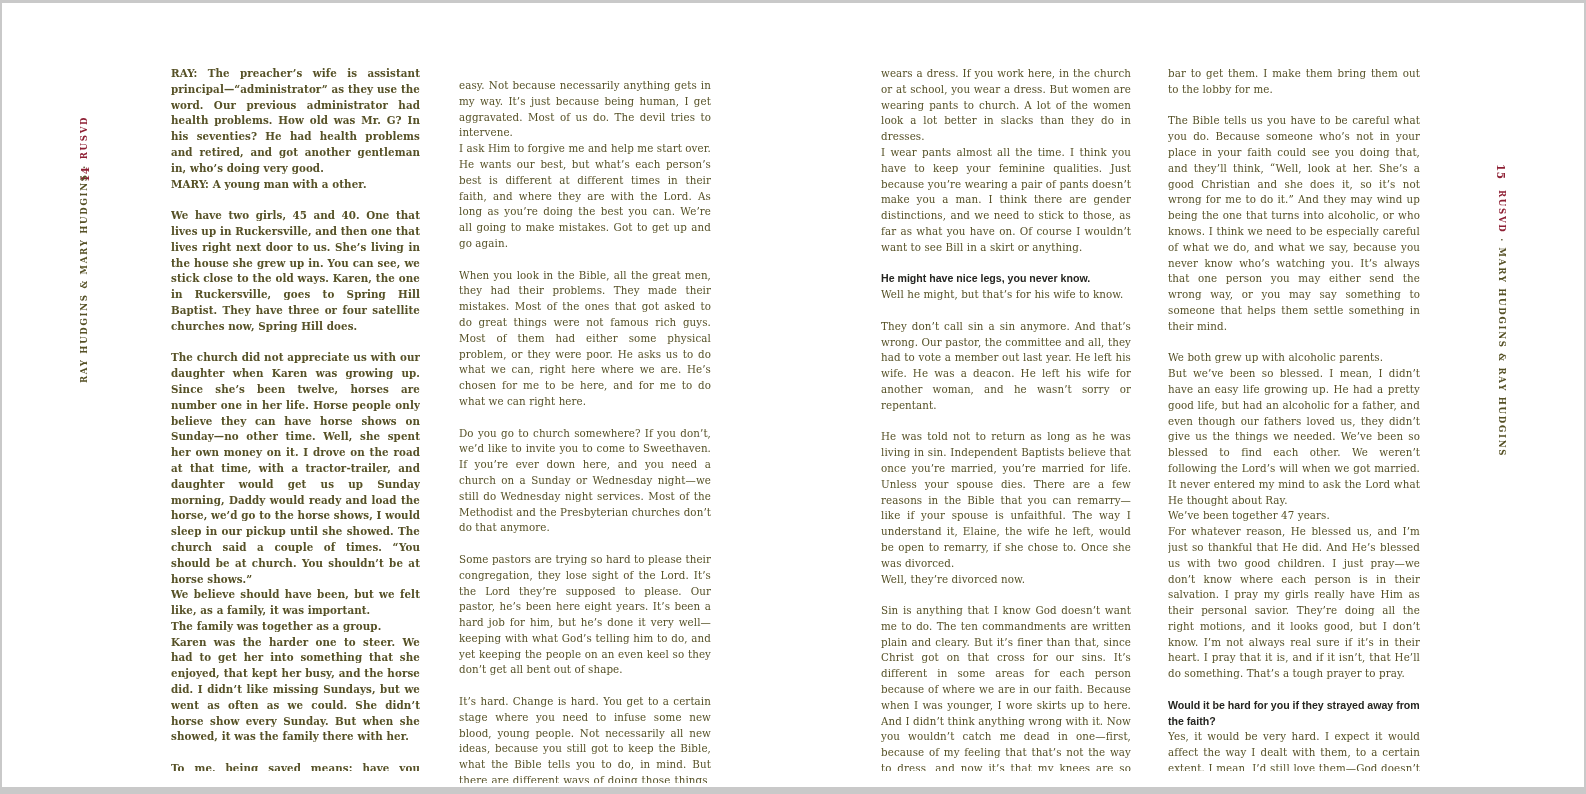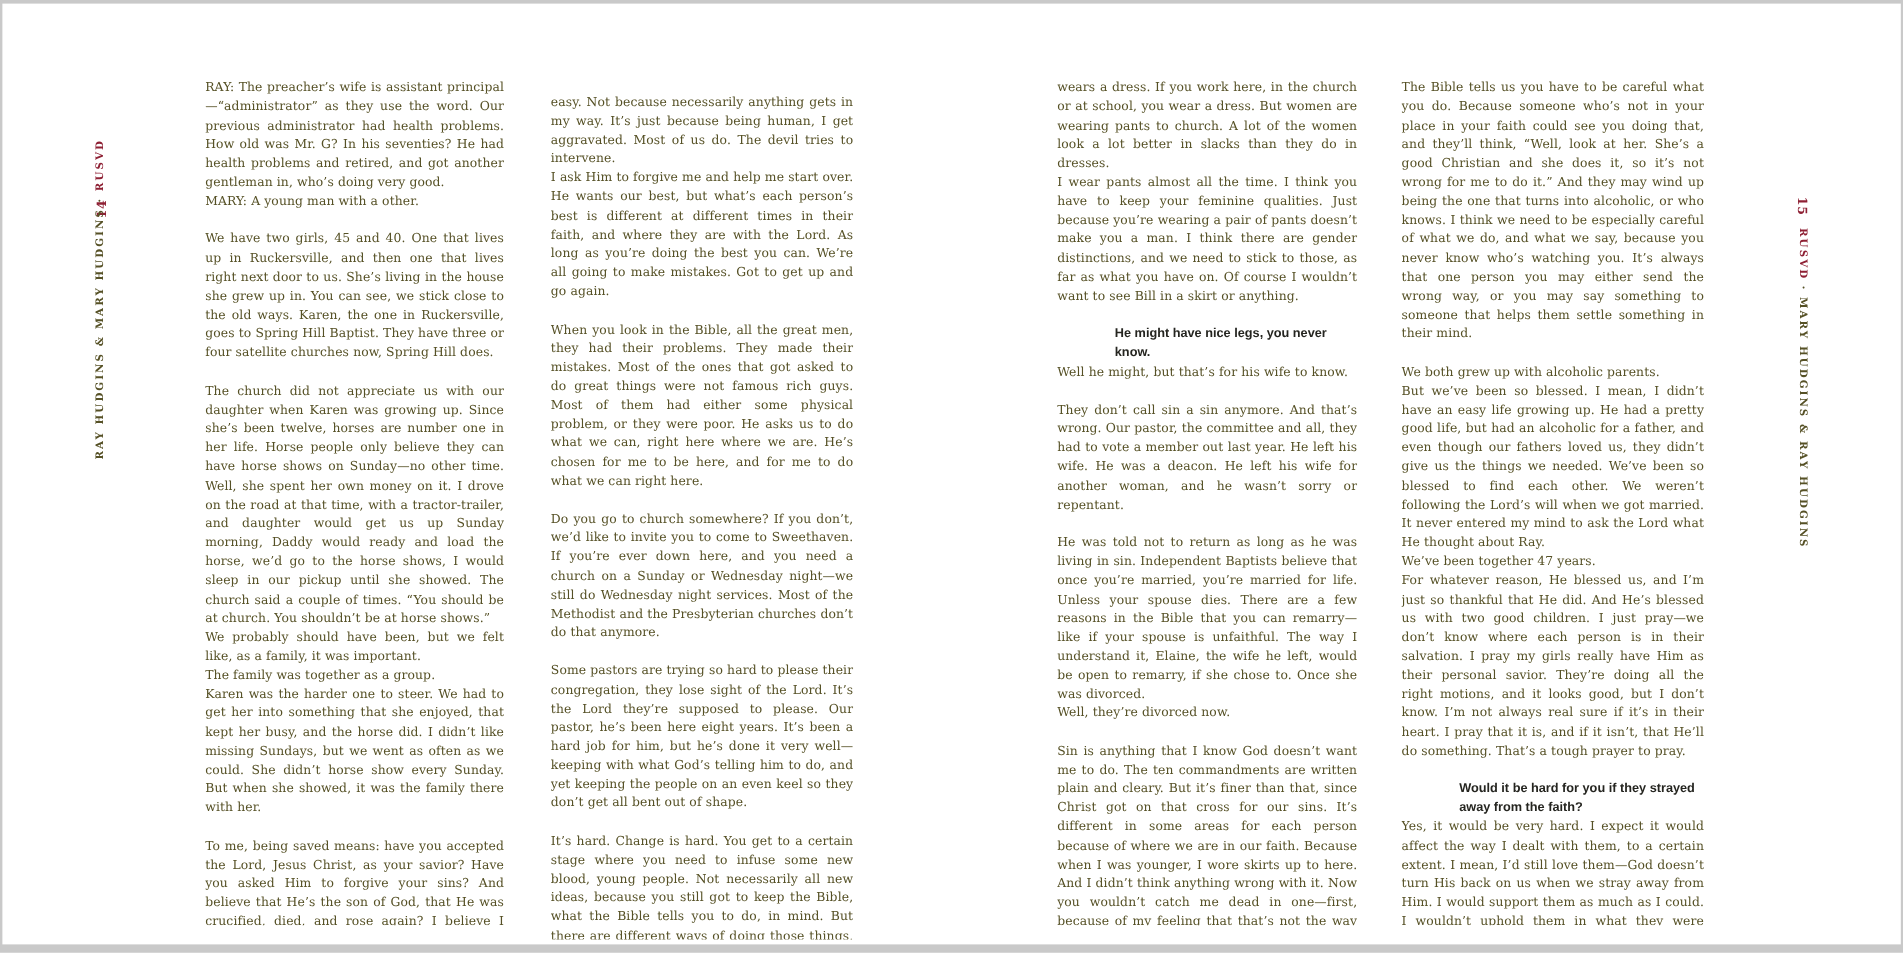--- a/index.html
+++ b/index.html
@@ -19,34 +19,33 @@
     position: absolute;
     top: 63px;
     height: 705px;
     overflow: hidden;
     color: #565126;
     font-size: 10.3px;
     line-height: 15.8px;
     text-align: justify;
     letter-spacing: 0.1px;
   }
-  .col-1 { left: 169px; width: 249px; }
+  .col-1 { left: 169px; width: 249px; font-weight: bold; }
   .col-2 { left: 457px; width: 252px; margin-top: 12px; }
   .col-3 { left: 879px; width: 250px; }
   .col-4 { left: 1166px; width: 252px; }
   .block { margin: 0 0 15.8px 0; }
   .block.question {
     font-family: "Liberation Sans", sans-serif;
     font-weight: bold;
     color: #252520;
     font-size: 10.6px;
     margin-bottom: 0;
     text-align: left;
     letter-spacing: 0;
-    margin-left: 48px;
   }
   .spine, .folio {
     position: absolute;
     white-space: nowrap;
     transform-origin: 0 0;
     font-family: "DejaVu Serif", serif;
   }
   .spine {
     font-size: 8.6px;
     letter-spacing: 1.7px;
@@ -86,21 +85,21 @@
     <div class="col col-1">
         <div class="block para">
           <div>RAY: The preacher’s wife is assistant principal—“administrator” as they use the word. Our previous administrator had health problems. How old was Mr. G? In his seventies? He had health problems and retired, and got another gentleman in, who’s doing very good.</div>
           <div>MARY: A young man with a other.</div>
         </div>
         <div class="block para">
           <div>We have two girls, 45 and 40. One that lives up in Ruckersville, and then one that lives right next door to us. She’s living in the house she grew up in. You can see, we stick close to the old ways. Karen, the one in Ruckersville, goes to Spring Hill Baptist. They have three or four satellite churches now, Spring Hill does.</div>
         </div>
         <div class="block para">
           <div>The church did not appreciate us with our daughter when Karen was growing up. Since she’s been twelve, horses are number one in her life. Horse people only believe they can have horse shows on Sunday—no other time. Well, she spent her own money on it. I drove on the road at that time, with a tractor-trailer, and daughter would get us up Sunday morning, Daddy would ready and load the horse, we’d go to the horse shows, I would sleep in our pickup until she showed. The church said a couple of times. “You should be at church. You shouldn’t be at horse shows.”</div>
-          <div>We probably should have been, but we felt like, as a family, it was important.</div>
+          <div>We believe should have been, but we felt like, as a family, it was important.</div>
           <div>The family was together as a group.</div>
           <div>Karen was the harder one to steer. We had to get her into something that she enjoyed, that kept her busy, and the horse did. I didn’t like missing Sundays, but we went as often as we could. She didn’t horse show every Sunday. But when she showed, it was the family there with her.</div>
         </div>
         <div class="block para">
           <div>To me, being saved means: have you accepted the Lord, Jesus Christ, as your savior? Have you asked Him to forgive your sins? And believe that He’s the son of God, that He was crucified, died, and rose again? I believe I must’ve been saved at an Oliver B. Green tent crusade, because I remember going to those when I was a kid.</div>
         </div>
       </div>
     <div class="col col-2">
         <div class="block para">
           <div>easy. Not because necessarily anything gets in my way. It’s just because being human, I get aggravated. Most of us do. The devil tries to intervene.</div>
@@ -136,20 +135,23 @@
         <div class="block para">
           <div>He was told not to return as long as he was living in sin. Independent Baptists believe that once you’re married, you’re married for life. Unless your spouse dies. There are a few reasons in the Bible that you can remarry—like if your spouse is unfaithful. The way I understand it, Elaine, the wife he left, would be open to remarry, if she chose to. Once she was divorced.</div>
           <div>Well, they’re divorced now.</div>
         </div>
         <div class="block para">
           <div>Sin is anything that I know God doesn’t want me to do. The ten commandments are written plain and cleary. But it’s finer than that, since Christ got on that cross for our sins. It’s different in some areas for each person because of where we are in our faith. Because when I was younger, I wore skirts up to here. And I didn’t think anything wrong with it. Now you wouldn’t catch me dead in one—first, because of my feeling that that’s not the way to dress, and now it’s that my knees are so ugly.</div>
         </div>
       </div>
     <div class="col col-4">
         <div class="block para">
+          <div>bar to get them. I make them bring them out to the lobby for me.</div>
+        </div>
+        <div class="block para">
           <div>The Bible tells us you have to be careful what you do. Because someone who’s not in your place in your faith could see you doing that, and they’ll think, “Well, look at her. She’s a good Christian and she does it, so it’s not wrong for me to do it.” And they may wind up being the one that turns into alcoholic, or who knows. I think we need to be especially careful of what we do, and what we say, because you never know who’s watching you. It’s always that one person you may either send the wrong way, or you may say something to someone that helps them settle something in their mind.</div>
         </div>
         <div class="block para">
           <div>We both grew up with alcoholic parents.</div>
           <div>But we’ve been so blessed. I mean, I didn’t have an easy life growing up. He had a pretty good life, but had an alcoholic for a father, and even though our fathers loved us, they didn’t give us the things we needed. We’ve been so blessed to find each other. We weren’t following the Lord’s will when we got married. It never entered my mind to ask the Lord what He thought about Ray.</div>
           <div>We’ve been together 47 years.</div>
           <div>For whatever reason, He blessed us, and I’m just so thankful that He did. And He’s blessed us with two good children. I just pray—we don’t know where each person is in their salvation. I pray my girls really have Him as their personal savior. They’re doing all the right motions, and it looks good, but I don’t know. I’m not always real sure if it’s in their heart. I pray that it is, and if it isn’t, that He’ll do something. That’s a tough prayer to pray.</div>
         </div>
         <div class="block question">
           <div>Would it be hard for you if they strayed away from the faith?</div>

